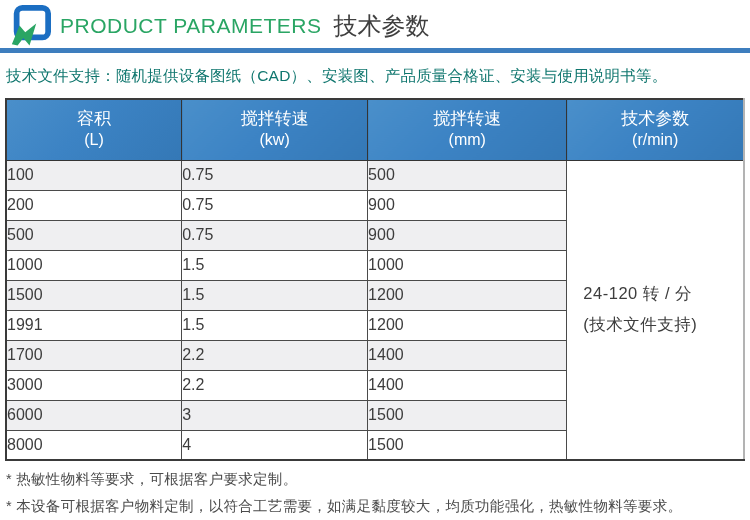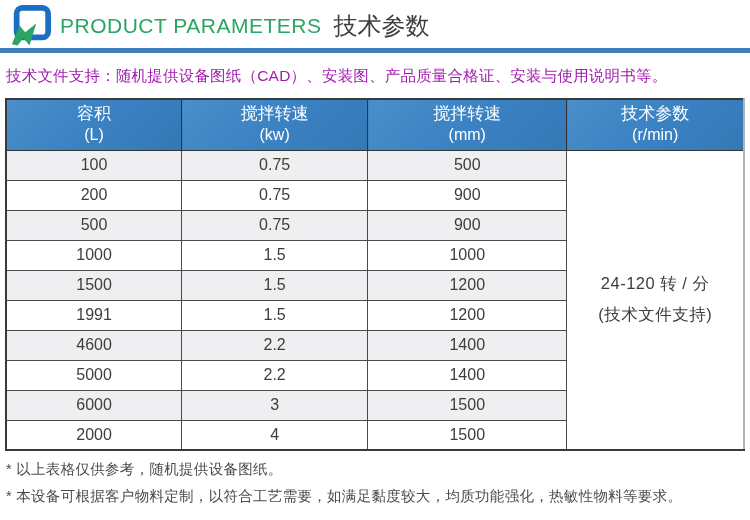--- a/index.html
+++ b/index.html
@@ -34,21 +34,21 @@
     margin-left: 12px;
     white-space: nowrap;
   }
   .divider { height: 5px; background: #3e7ebe; margin-top: 2px; }
 
   
   .intro {
     margin: 0;
     padding: 13px 6px 11px 6px;
     font-size: 15.5px;
-    color: #a21caf;
+    color: #0f766e;
     letter-spacing: 0.2px;
   }
 
   
   table.params {
     width: 740px;
     margin-left: 5px;
     border-collapse: collapse;
     table-layout: fixed;
     border: 2px solid #3a3a3a;
@@ -56,48 +56,48 @@
   }
   col.c1 { width: 23.8%; }
   col.c2 { width: 25.2%; }
   col.c3 { width: 27.0%; }
   col.c4 { width: 24.0%; }
   thead th {
     background: linear-gradient(135deg, #4a8fca 0%, #3c83c4 45%, #3478b6 100%);
     color: #ffffff;
     font-weight: 400;
     font-size: 17px;
-    height: 51px;
+    height: 61px;
     border: 1px solid #343434;
     line-height: 1.3;
     padding: 2px 0;
     text-align: center;
   }
   thead th .unit { display: block; font-size: 16px; }
   tbody td {
     height: 30px;
-    text-align: center;
+    text-align: left;
     vertical-align: middle;
     font-size: 16px;
     color: #3d3d3d;
     border: 1px solid #4a4a4a;
     background: #ffffff;
     padding: 0;
   }
   tbody tr.alt td { background: #efeff1; }
   td.speed-cell, tbody tr.alt td.speed-cell {
     background: #ffffff;
     border-top: 1px solid #b5b5b5;
     border-right: 1px solid #b5b5b5;
     border-bottom: 1px solid #9c9c9c;
     border-left: 1px solid #4a4a4a;
     font-size: 16.5px;
     color: #3d3d3d;
   }
-  .speed-cell .speed-line { margin: 9px 4px; letter-spacing: 0.5px; }
+  .speed-cell .speed-line { margin: 9px 16px; letter-spacing: 0.5px; }
 
   
   .notes { padding: 9px 6px 0 6px; }
   .notes p {
     margin: 0 0 8px 0;
     font-size: 14.5px;
     color: #4b4b4b;
     letter-spacing: 0.3px;
     white-space: nowrap;
   }
@@ -178,40 +178,40 @@
           <td>1500</td>
           <td>1.5</td>
           <td>1200</td>
         </tr>
         <tr>
           <td>1991</td>
           <td>1.5</td>
           <td>1200</td>
         </tr>
         <tr class="alt">
-          <td>4600</td>
+          <td>1700</td>
           <td>2.2</td>
           <td>1400</td>
         </tr>
         <tr>
-          <td>5000</td>
+          <td>3000</td>
           <td>2.2</td>
           <td>1400</td>
         </tr>
         <tr class="alt">
           <td>6000</td>
           <td>3</td>
           <td>1500</td>
         </tr>
         <tr>
-          <td>2000</td>
+          <td>8000</td>
           <td>4</td>
           <td>1500</td>
         </tr>
       </tbody>
   </table>
 
   <div class="notes">
-    <p>* 以上表格仅供参考，随机提供设备图纸。</p>
+    <p>* 热敏性物料等要求，可根据客户要求定制。</p>
     <p>* 本设备可根据客户物料定制，以符合工艺需要，如满足黏度较大，均质功能强化，热敏性物料等要求。</p>
   </div>
 
 </div>
 
 </body></html>

